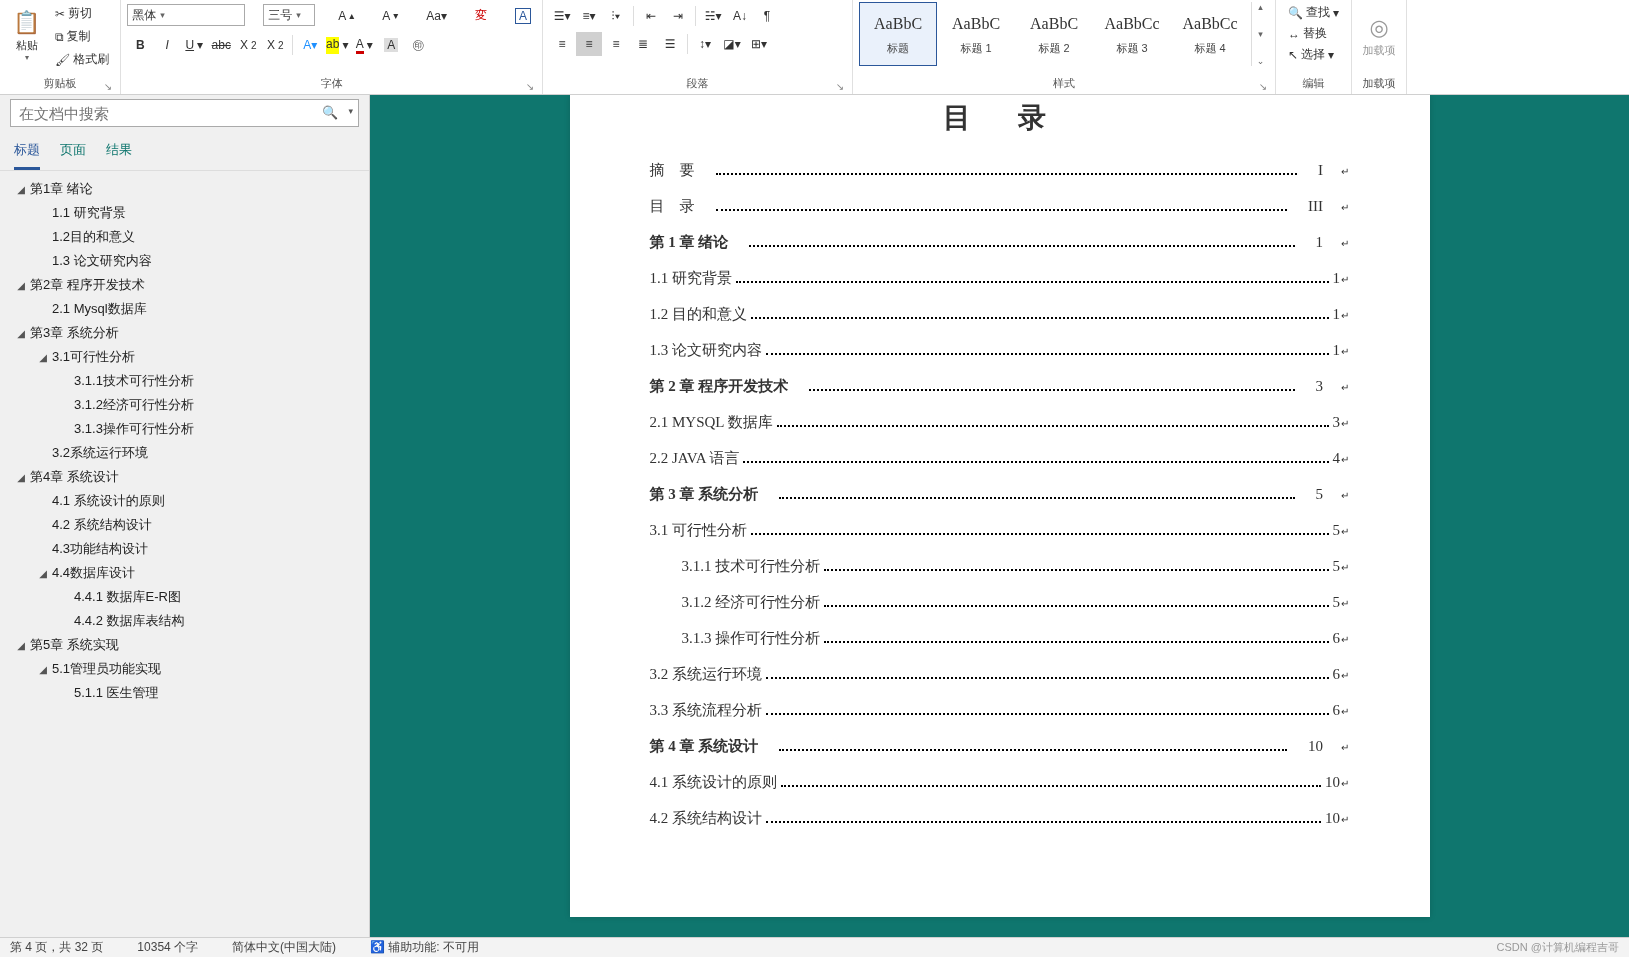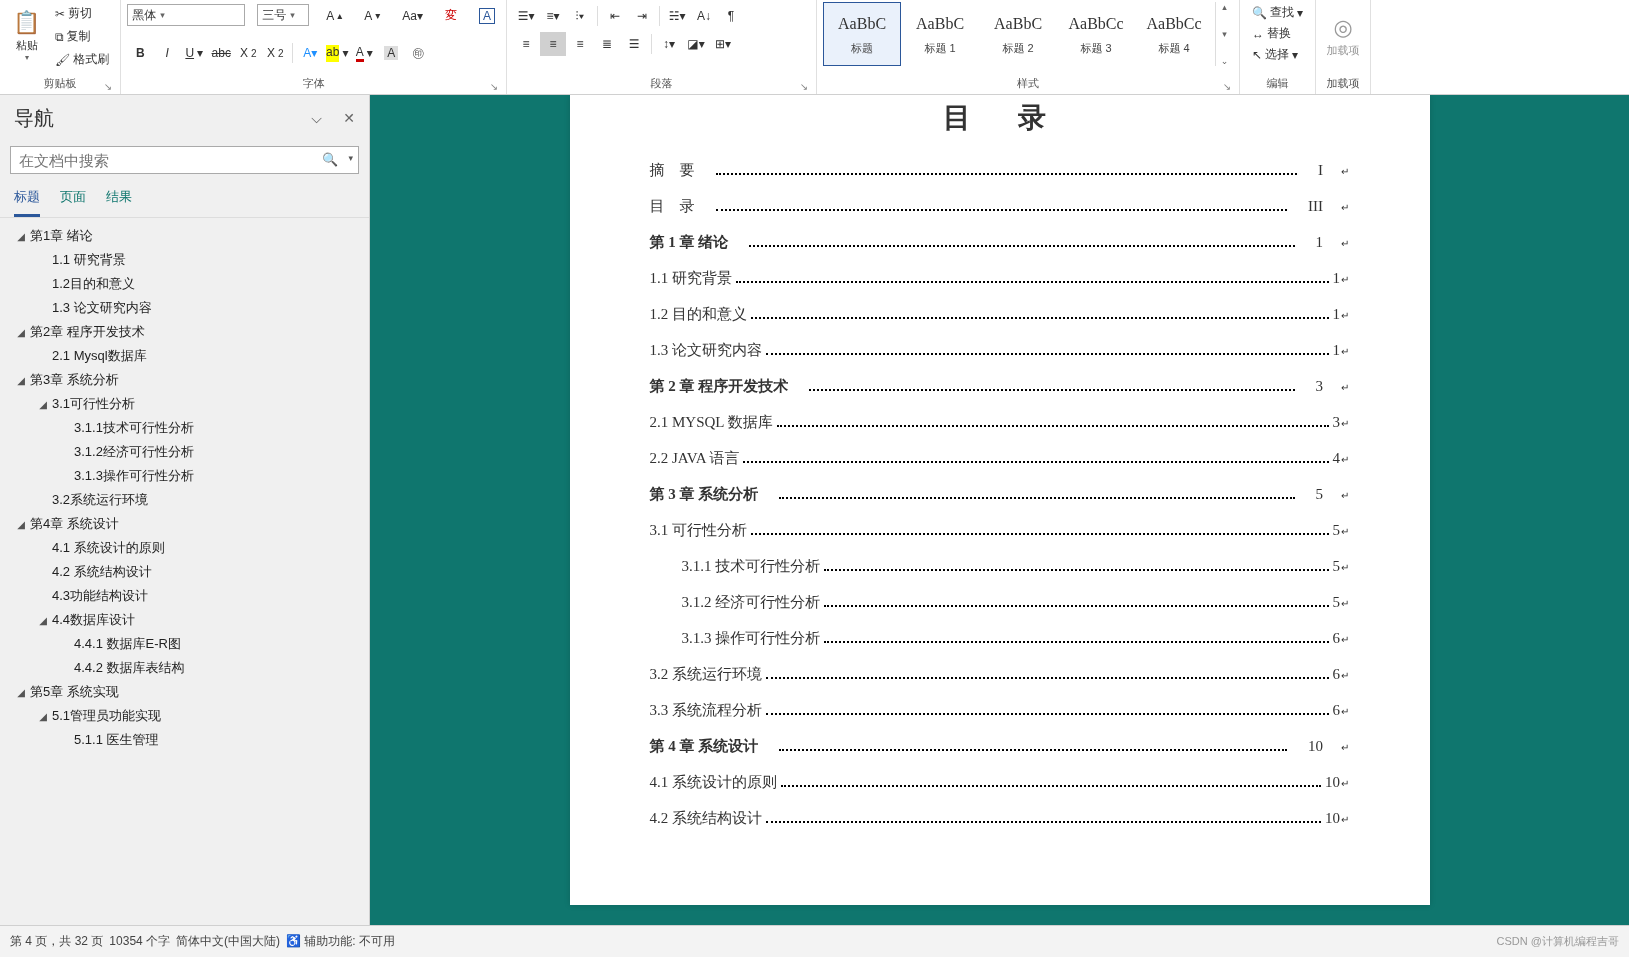--- a/index.html
+++ b/index.html
@@ -6,21 +6,21 @@
 body { font-family: "Microsoft YaHei", "Segoe UI", sans-serif; font-size: 12px; color: #333; background: #f3f3f3; width: 1629px; height: 957px; overflow: hidden; display: flex; flex-direction: column; }
 .ribbon { background: #fff; border-bottom: 1px solid #d0d0d0; display: flex; height: 95px; }
 .ribbon-group { border-right: 1px solid #e0e0e0; padding: 2px 6px 0 6px; display: flex; flex-direction: column; position: relative; }
 .ribbon-group-body { flex: 1; display: flex; align-items: flex-start; gap: 2px; }
 .ribbon-group-label { text-align: center; font-size: 11px; color: #555; padding: 2px 0 3px 0; position: relative; }
 .ribbon-group-label .launcher { position: absolute; right: 2px; bottom: 2px; font-size: 10px; color: #888; cursor: pointer; }
 .rbtn { background: transparent; border: none; padding: 3px 5px; font-size: 12px; color: #333; cursor: pointer; display: inline-flex; align-items: center; gap: 3px; }
 .vcol { display: flex; flex-direction: column; gap: 0; }
 .bigbtn { display: flex; flex-direction: column; align-items: center; justify-content: center; width: 42px; height: 68px; cursor: pointer; font-size: 11px; }
 .bigbtn .ic { font-size: 22px; margin-bottom: 2px; }
-.font-sel { display: flex; gap: 12px; margin-bottom: 10px; }
+.font-sel { display: flex; gap: 18px; margin-bottom: 2px; }
 .font-sel select, .font-sel .combo { height: 22px; font-size: 12px; border: 1px solid #aaa; background: #fff; }
 .combo { display: inline-flex; align-items: center; padding: 0 4px; }
 .combo .dd { font-size: 9px; margin-left: 4px; color: #666; }
 .row { display: flex; gap: 1px; align-items: center; }
 .row .rbtn { width: 26px; height: 24px; justify-content: center; padding: 0; }
 .style-gallery { display: flex; gap: 0; align-items: flex-start; }
 .style-item { width: 78px; height: 64px; border: 1px solid transparent; text-align: center; cursor: pointer; padding-top: 4px; }
 .style-item.selected { border-color: #2b579a; background: #eaf1fb; }
 .style-preview { font-family: "Times New Roman", serif; font-size: 16px; height: 34px; display: flex; align-items: center; justify-content: center; overflow: hidden; }
 .style-name { font-size: 11px; color: #444; }
@@ -51,21 +51,21 @@
 .toc-title { text-align: center; font-size: 28px; font-family: "SimSun", serif; font-weight: bold; letter-spacing: 20px; padding: 4px 0 24px 10px; }
 .toc-entry { display: flex; align-items: baseline; font-family: "SimSun", "Times New Roman", serif; font-size: 15px; margin-bottom: 17px; }
 .toc-entry.bold .toc-text { font-weight: bold; }
 .toc-text { white-space: nowrap; }
 .toc-leader { flex: 1; border-bottom: 2px dotted #000; margin: 0 4px 3px 4px; min-width: 20px; }
 .toc-page { white-space: nowrap; }
 .toc-mark { font-size: 10px; vertical-align: super; color: #333; margin-left: 1px; }
 .toc-i1 { padding-left: 0; gap: 17px; }
 .toc-i2 { padding-left: 0; }
 .toc-i3 { padding-left: 32px; }
-.status-bar { height: 32px; background: #f3f3f3; border-top: 1px solid #d0d0d0; display: flex; align-items: center; padding: 0 10px; font-size: 12px; color: #444; gap: 6px; }
+.status-bar { height: 20px; background: #f3f3f3; border-top: 1px solid #d0d0d0; display: flex; align-items: center; padding: 0 10px; font-size: 12px; color: #444; gap: 34px; }
 .status-bar .sbr { margin-left: auto; color: #999; font-size: 11px; }
 .sep { width: 1px; height: 20px; background: #ddd; margin: 0 3px; }
 </style>
 </head>
 <body>
 
 <div class="ribbon">
 
   <div class="ribbon-group">
     <div class="ribbon-group-body">
@@ -220,27 +220,20 @@
         <span>加载项</span>
       </div>
     </div>
     <div class="ribbon-group-label"><span>加载项</span></div>
   </div>
 </div>
 
 <div class="main">
 
   <div class="nav-pane">
-    <div class="nav-header">
-      <div class="nav-title">导航</div>
-      <div class="nav-actions">
-        <span>⌵</span>
-        <span>✕</span>
-      </div>
-    </div>
     <div class="nav-search">
       <input type="text" placeholder="在文档中搜索" style="">
       <span class="sic">🔍</span>
       <span class="sdd">▾</span>
     </div>
     <div class="nav-tabs">
       <div class="nav-tab active">标题</div>
       <div class="nav-tab">页面</div>
       <div class="nav-tab">结果</div>
     </div>

